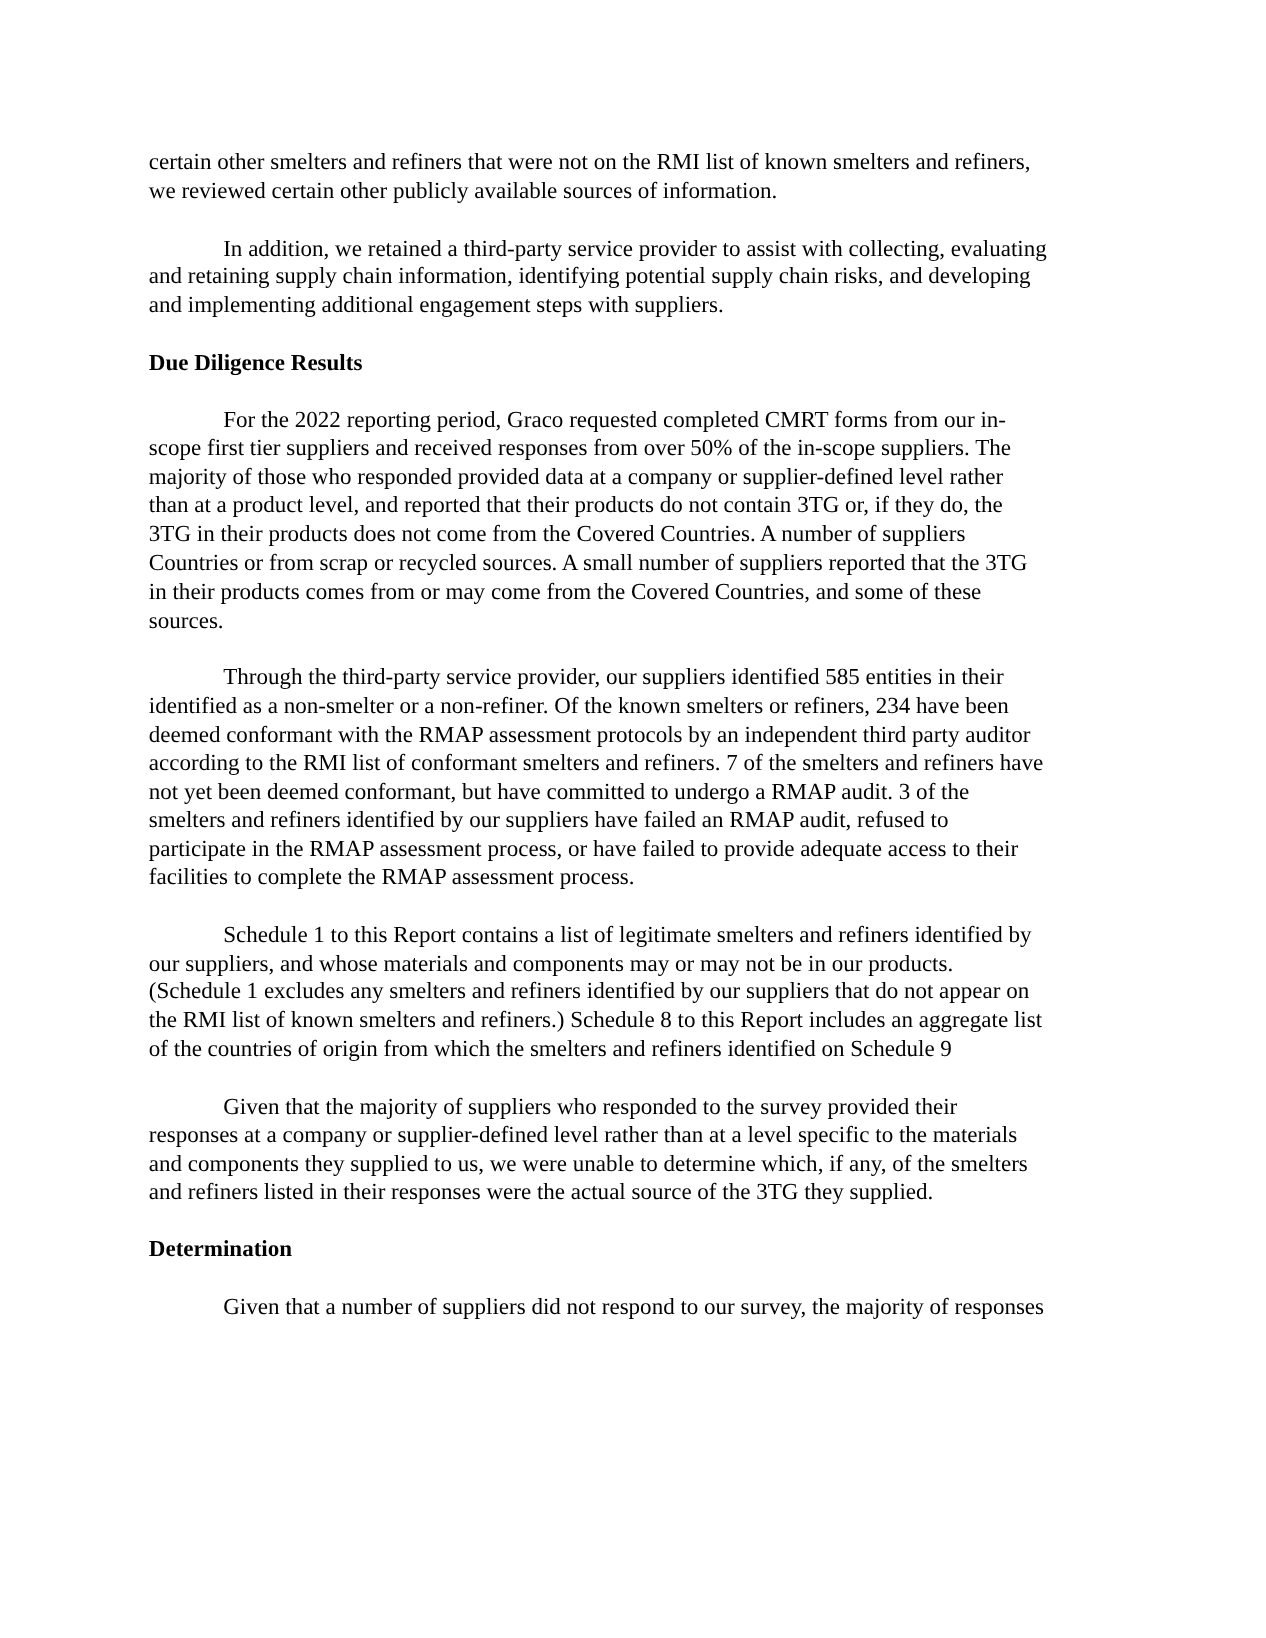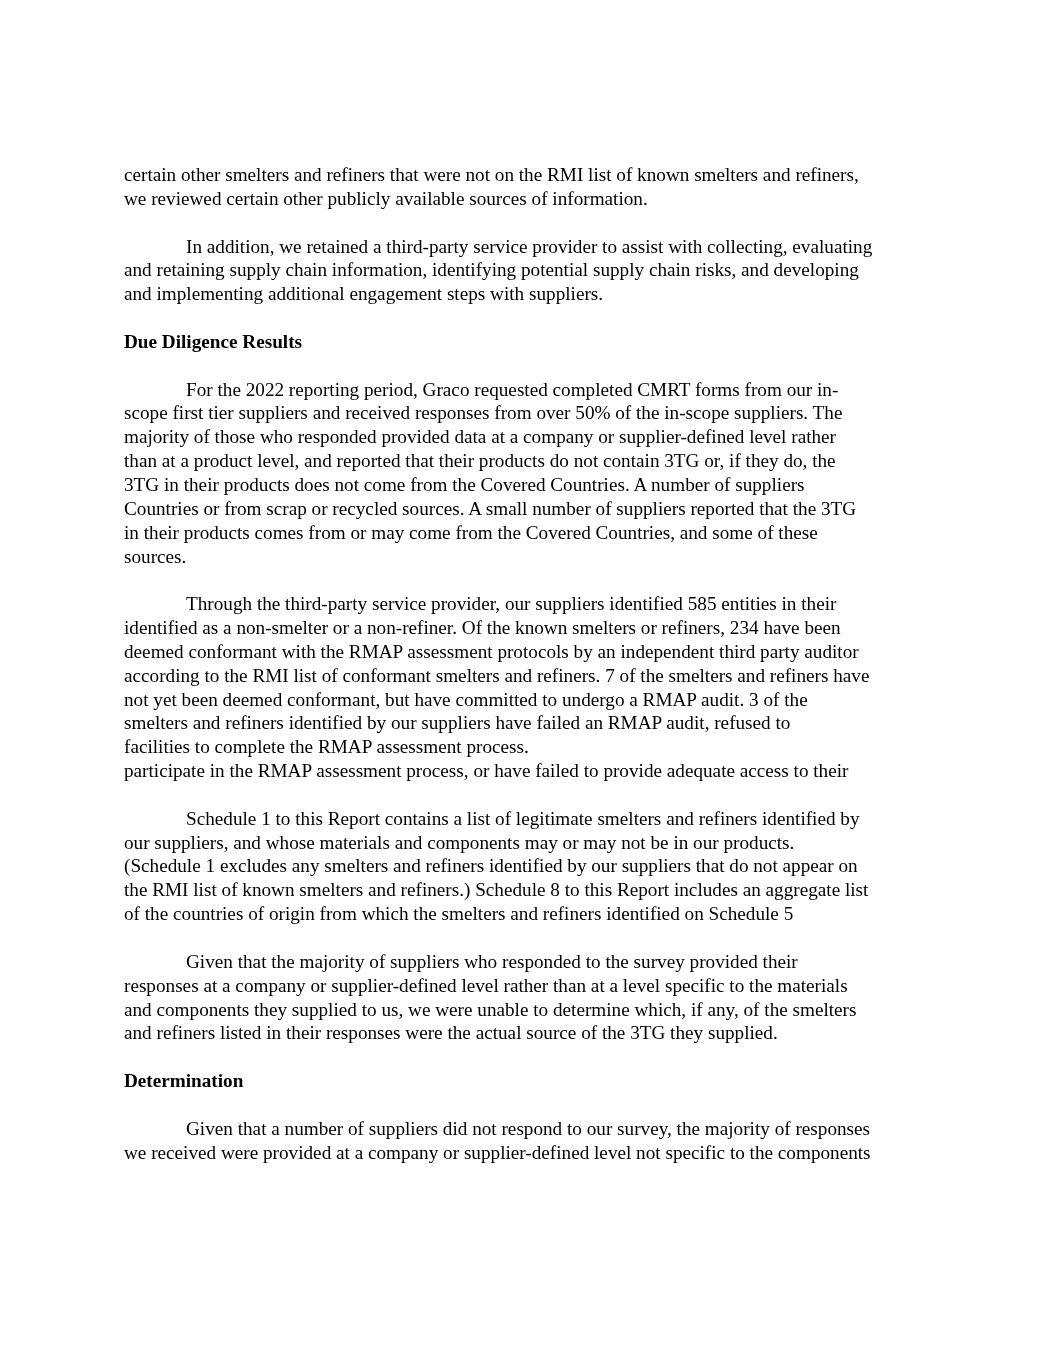--- a/index.html
+++ b/index.html
@@ -13,21 +13,20 @@
       position: relative;
       overflow: hidden;
       font-family: "Liberation Serif", "DejaVu Serif", serif;
       color: #000000;
     }
     .page {
       position: absolute;
       left: 124px;
       top: 124px;
       width: 820px;
-      margin-top: 39px;
     }
     .line {
       font-size: 19.2px;
       line-height: 23.85px;
       height: 23.85px;
       white-space: nowrap;
     }
     .indent {
       padding-left: 62px;
     }
@@ -75,43 +74,42 @@
   </div>
   <div class="gap"></div>
 
   <div>
     <div class="line indent">Through the third-party service provider, our suppliers identified 585 entities in their</div>
     <div class="line">identified as a non-smelter or a non-refiner. Of the known smelters or refiners, 234 have been</div>
     <div class="line">deemed conformant with the RMAP assessment protocols by an independent third party auditor</div>
     <div class="line">according to the RMI list of conformant smelters and refiners. 7 of the smelters and refiners have</div>
     <div class="line">not yet been deemed conformant, but have committed to undergo a RMAP audit.  3 of the</div>
     <div class="line">smelters and refiners identified by our suppliers have failed an RMAP audit, refused to</div>
+    <div class="line">participate in the RMAP assessment process, or have failed to provide adequate access to their</div>
     <div class="line">facilities to complete the RMAP assessment process.</div>
-    <div class="line">participate in the RMAP assessment process, or have failed to provide adequate access to their</div>
   </div>
   <div class="gap"></div>
 
   <div>
     <div class="line indent">Schedule 1 to this Report contains a list of legitimate smelters and refiners identified by</div>
     <div class="line">our suppliers, and whose materials and components may or may not be in our products.</div>
     <div class="line">(Schedule 1 excludes any smelters and refiners identified by our suppliers that do not appear on</div>
     <div class="line">the RMI list of known smelters and refiners.) Schedule 8 to this Report includes an aggregate list</div>
-    <div class="line">of the countries of origin from which the smelters and refiners identified on Schedule 5</div>
+    <div class="line">of the countries of origin from which the smelters and refiners identified on Schedule 9</div>
   </div>
   <div class="gap"></div>
 
   <div>
     <div class="line indent">Given that the majority of suppliers who responded to the survey provided their</div>
     <div class="line">responses at a company or supplier-defined level rather than at a level specific to the materials</div>
     <div class="line">and components they supplied to us, we were unable to determine which, if any, of the smelters</div>
     <div class="line">and refiners listed in their responses were the actual source of the 3TG they supplied.</div>
   </div>
   <div class="gap"></div>
 
   <div class="heading">Determination</div>
   <div class="gap"></div>
 
   <div>
     <div class="line indent">Given that a number of suppliers did not respond to our survey, the majority of responses</div>
-    <div class="line">we received were provided at a company or supplier-defined level not specific to the components</div>
   </div>
 
 </div>
 
 </body></html>

